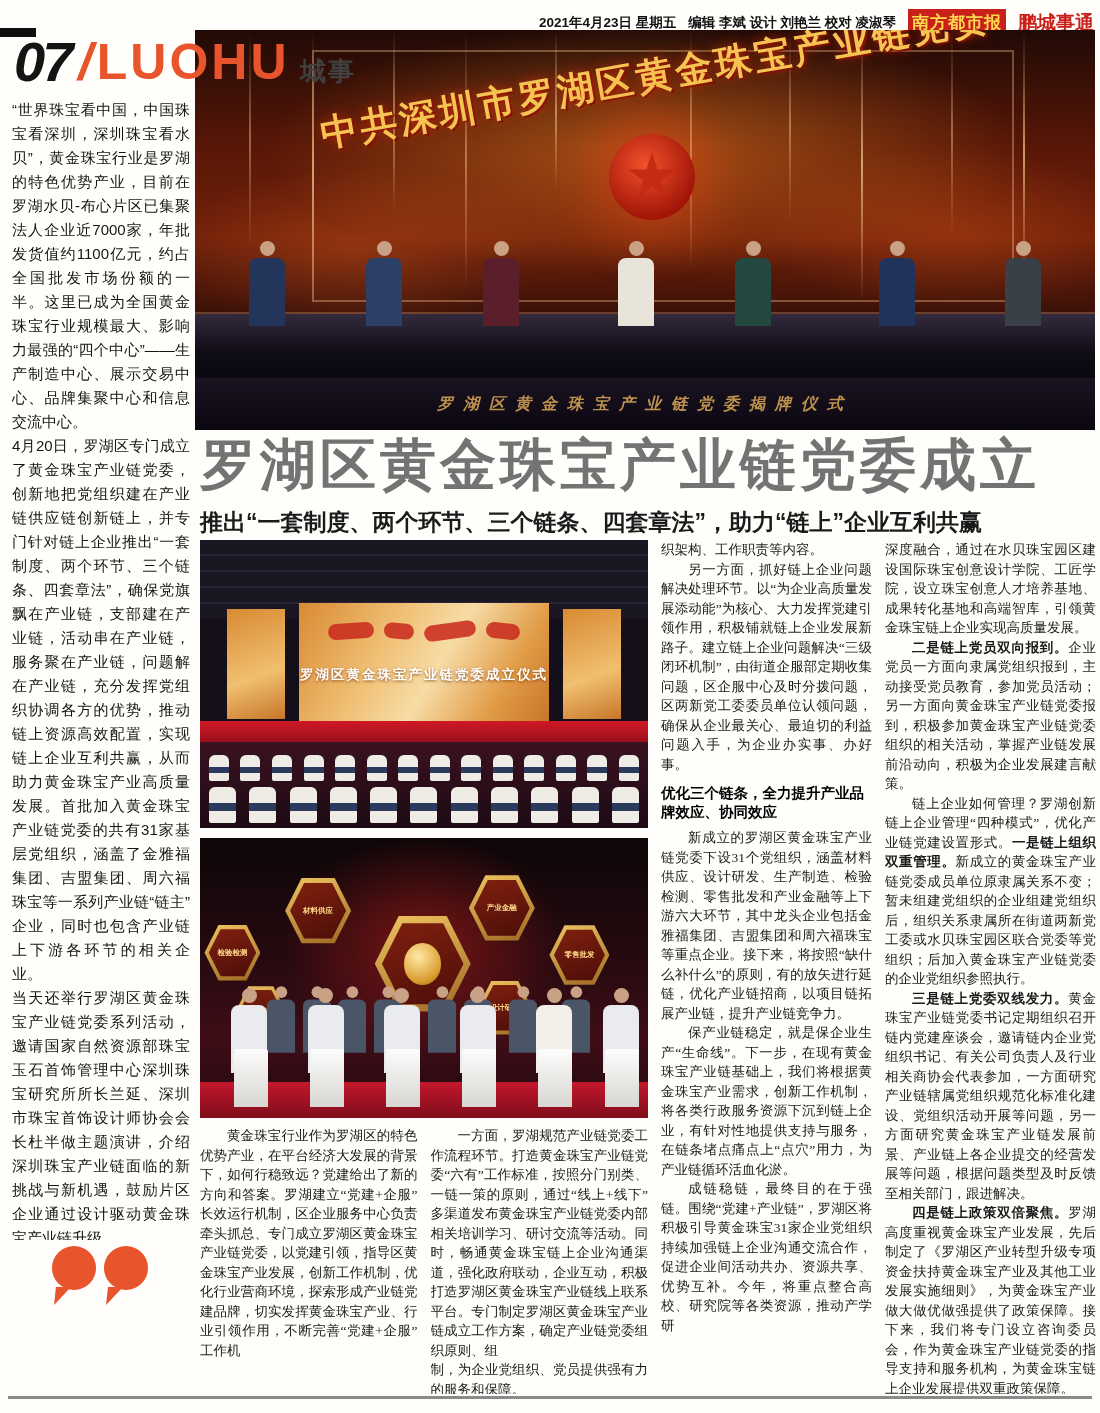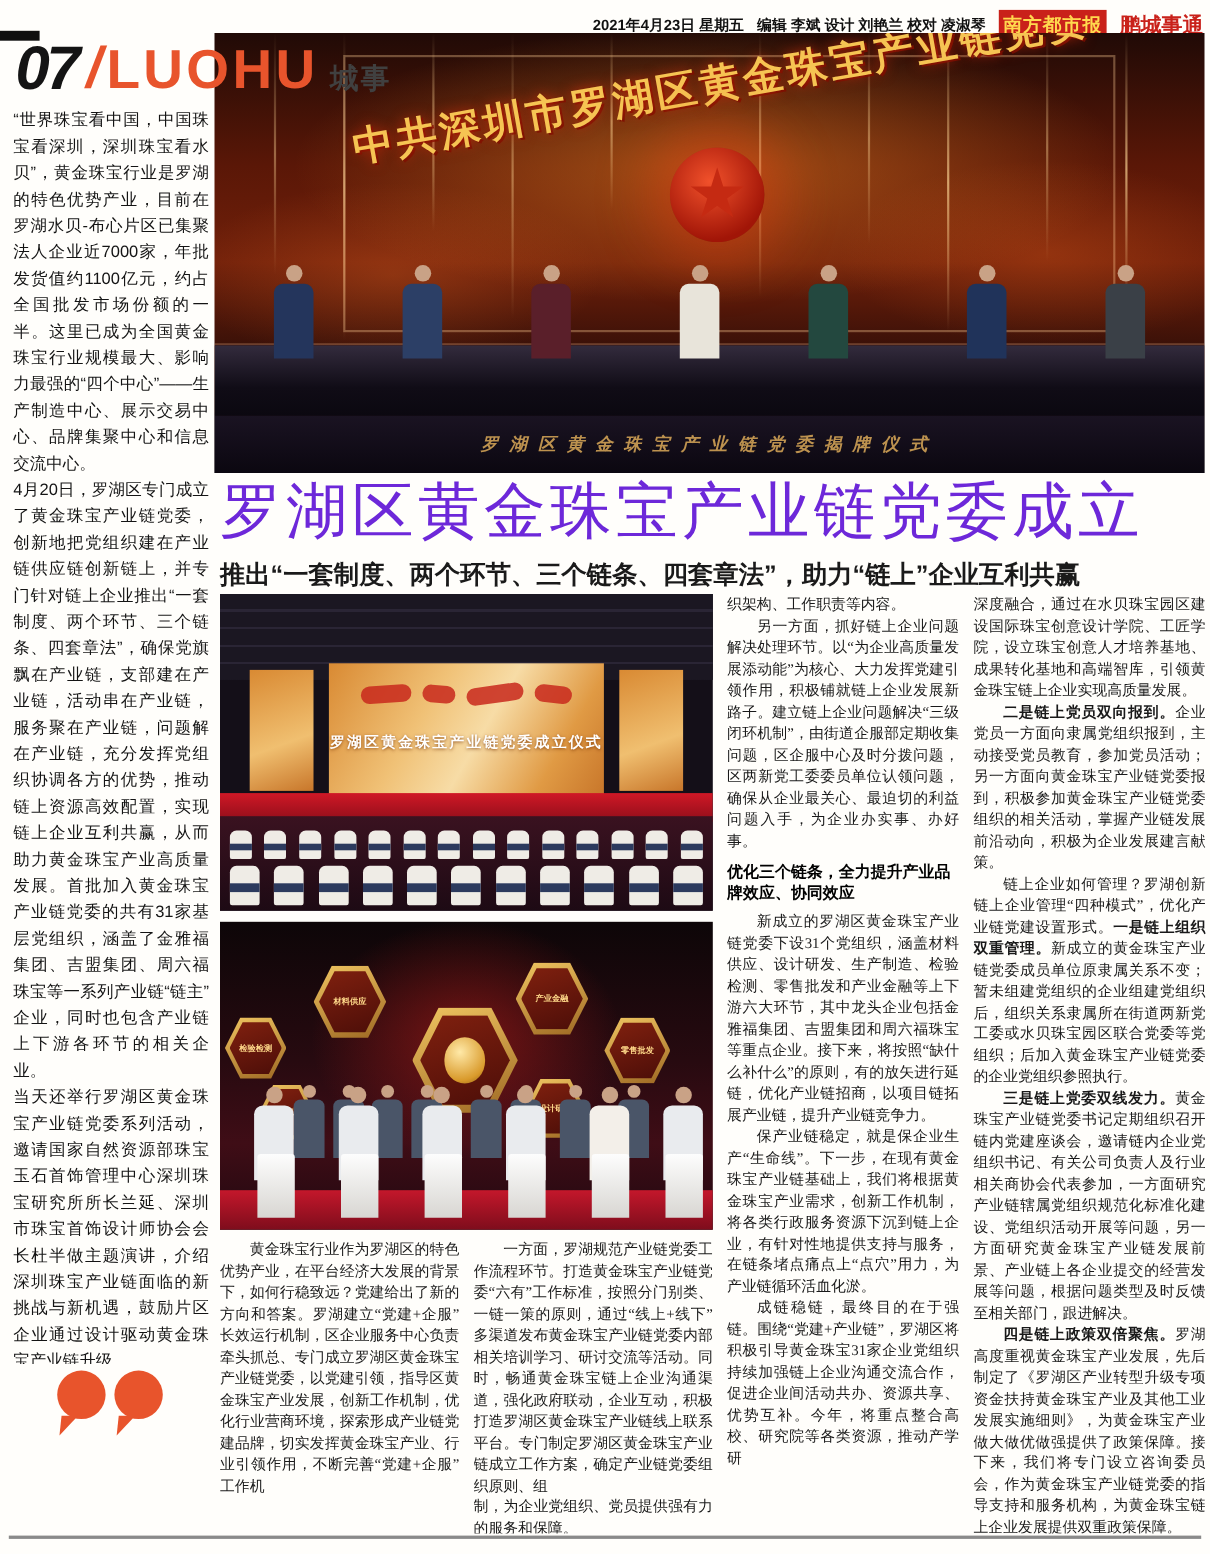--- a/index.html
+++ b/index.html
@@ -5,21 +5,21 @@
   html,body{margin:0;padding:0;background:#e9e7e2;}
   .page{position:relative;width:1100px;height:1413px;margin:0 auto;background:#fffefb;overflow:hidden;
         font-family:"Liberation Sans","DejaVu Sans",sans-serif;color:#1b1b1b;}
   
   .topmeta{position:absolute;top:9px;right:6px;display:flex;align-items:center;gap:12px;
            font-size:13.5px;font-weight:bold;color:#111;white-space:nowrap;}
   .paper-logo{background:#c9211a;color:#ffd94e;font-weight:900;font-size:17px;padding:2px 4px;letter-spacing:1px;}
   .brand-logo{color:#c9211a;font-weight:900;font-size:19px;letter-spacing:0;}
   .black-tab{position:absolute;left:0;top:28px;width:36px;height:9px;background:#0f0f0f;}
   
-  .masthead{position:absolute;left:14px;top:34px;display:flex;align-items:flex-end;z-index:6;}
+  .masthead{position:absolute;left:14px;top:34px;display:flex;align-items:center;z-index:6;}
   .page-no{font-size:56px;line-height:1;font-weight:900;font-style:italic;letter-spacing:-3px;color:#141414;}
   .mh-slash{font-size:52px;line-height:1.05;font-weight:900;font-style:italic;color:#e8542c;margin:0 4px 0 8px;}
   .section-en{font-size:50px;line-height:1.08;font-weight:900;color:#e8542c;letter-spacing:3px;}
   .section-cn{position:absolute;left:300px;top:54px;z-index:6;color:#404040;font-size:26px;letter-spacing:2px;font-weight:bold;}
   
   .sidebar{position:absolute;left:12px;top:98px;width:178px;height:1142px;overflow:hidden;
            font-size:15px;line-height:24px;text-align:justify;color:#141414;}
   .sidebar p{margin:0;}
   .quotes{position:absolute;left:52px;top:1246px;display:flex;gap:8px;}
   .q{position:relative;width:44px;height:44px;border-radius:50%;background:#e8542c;}
@@ -78,21 +78,21 @@
        background:linear-gradient(160deg,#f3c964,#9a6420);display:flex;align-items:center;justify-content:center;}
   .hex .inner{width:85%;height:85%;clip-path:polygon(25% 5%,75% 5%,100% 50%,75% 95%,25% 95%,0 50%);
        background:linear-gradient(160deg,#82210f,#4a0d08);display:flex;flex-direction:column;gap:2px;
        align-items:center;justify-content:center;color:#ffd98a;font-size:7.5px;font-weight:bold;text-align:center;}
   .hex .coin{width:46%;height:46%;border-radius:50%;background:radial-gradient(circle at 38% 32%,#ffe9a8,#d99a2b 70%,#8a5a12);}
   .p3-carpet{position:absolute;left:0;right:0;bottom:0;height:13%;background:linear-gradient(#c4172b,#7e0d1c);}
   .p3-podium{position:absolute;bottom:4%;width:34px;height:58px;background:linear-gradient(#fdfdfd,#d8d6d2);
              border-radius:3px 3px 0 0;z-index:3;}
   
   .headline{position:absolute;left:200px;top:436px;width:896px;}
-  .headline h1{margin:0;font-size:56px;line-height:1.05;font-weight:400;color:#6d28d9;letter-spacing:4px;white-space:nowrap;}
+  .headline h1{margin:0;font-size:56px;line-height:1.05;font-weight:700;color:#737373;letter-spacing:4px;white-space:nowrap;}
   .subheadline{margin-top:12px;font-size:23px;font-weight:bold;color:#1a1a1a;letter-spacing:0;white-space:nowrap;}
   
   .content{position:absolute;left:200px;top:540px;width:896px;height:854px;display:flex;gap:13px;overflow:hidden;}
   .group-left{width:448px;flex:0 0 448px;display:flex;flex-direction:column;}
   .text-pair{flex:1;display:flex;gap:13px;overflow:hidden;}
   .colA,.colB{flex:1;overflow:hidden;}
   .colC,.colD{flex:0 0 211px;width:211px;overflow:hidden;}
   .bp{margin:0;font-family:"Liberation Serif","DejaVu Serif",serif;font-size:13.5px;line-height:19.5px;
       text-align:justify;color:#191919;}
   .bp.ind{text-indent:2em;}

